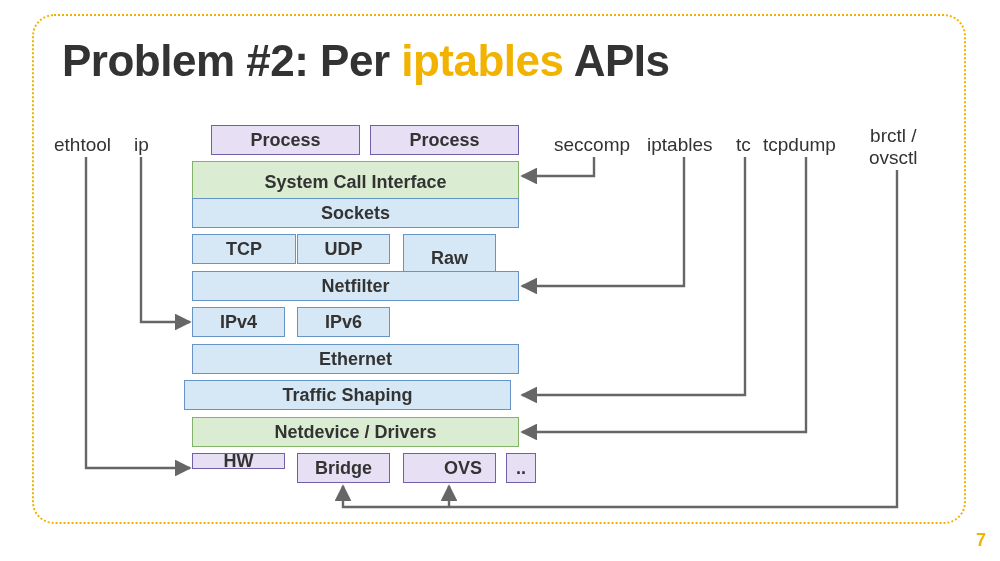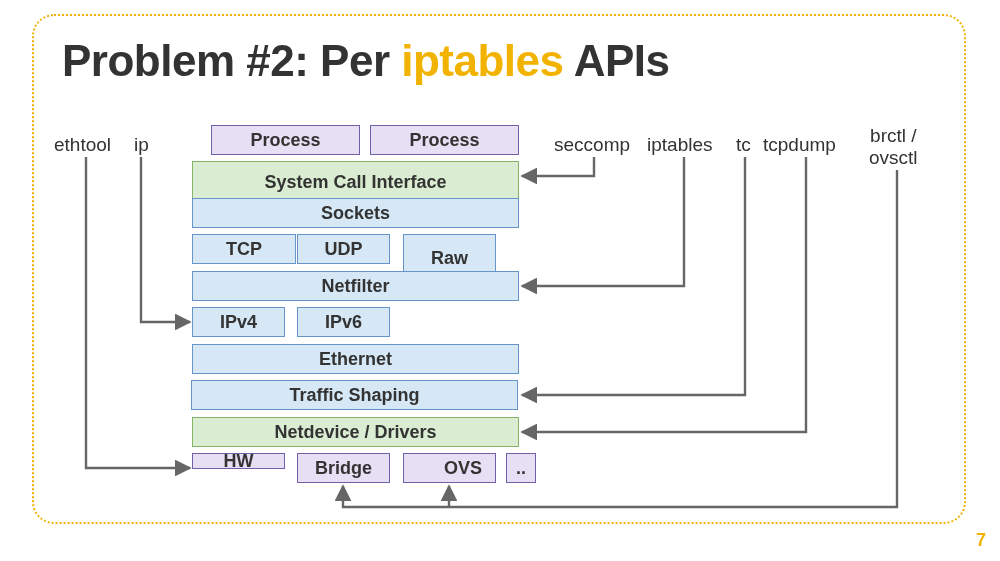--- a/index.html
+++ b/index.html
@@ -107,21 +107,21 @@
   <div class="box blue" style="left:297px; top:234px; width:93px; height:30px;">UDP</div>
   <div class="box blue" style="left:403px; top:234px; width:93px; height:48px;">Raw</div>
 
   <div class="box blue" style="left:192px; top:271px; width:327px; height:30px;">Netfilter</div>
 
   <div class="box blue" style="left:192px; top:307px; width:93px; height:30px;">IPv4</div>
   <div class="box blue" style="left:297px; top:307px; width:93px; height:30px;">IPv6</div>
 
   <div class="box blue" style="left:192px; top:344px; width:327px; height:30px;">Ethernet</div>
 
-  <div class="box blue" style="left:191px; top:380px; width:327px; height:30px;">Traffic Shaping</div>
+  <div class="box blue" style="left:184px; top:380px; width:327px; height:30px;">Traffic Shaping</div>
 
   <div class="box green" style="left:192px; top:417px; width:327px; height:30px;">Netdevice / Drivers</div>
 
   <div class="box purple" style="left:192px; top:453px; width:93px; height:16px;">HW</div>
   <div class="box purple" style="left:297px; top:453px; width:93px; height:30px;">Bridge</div>
   <div class="box purple" style="left:403px; top:453px; width:93px; height:30px;padding-left:35px;">OVS</div>
   <div class="box purple" style="left:506px; top:453px; width:30px; height:30px;">..</div>
 
   <div class="page">7</div>
 

